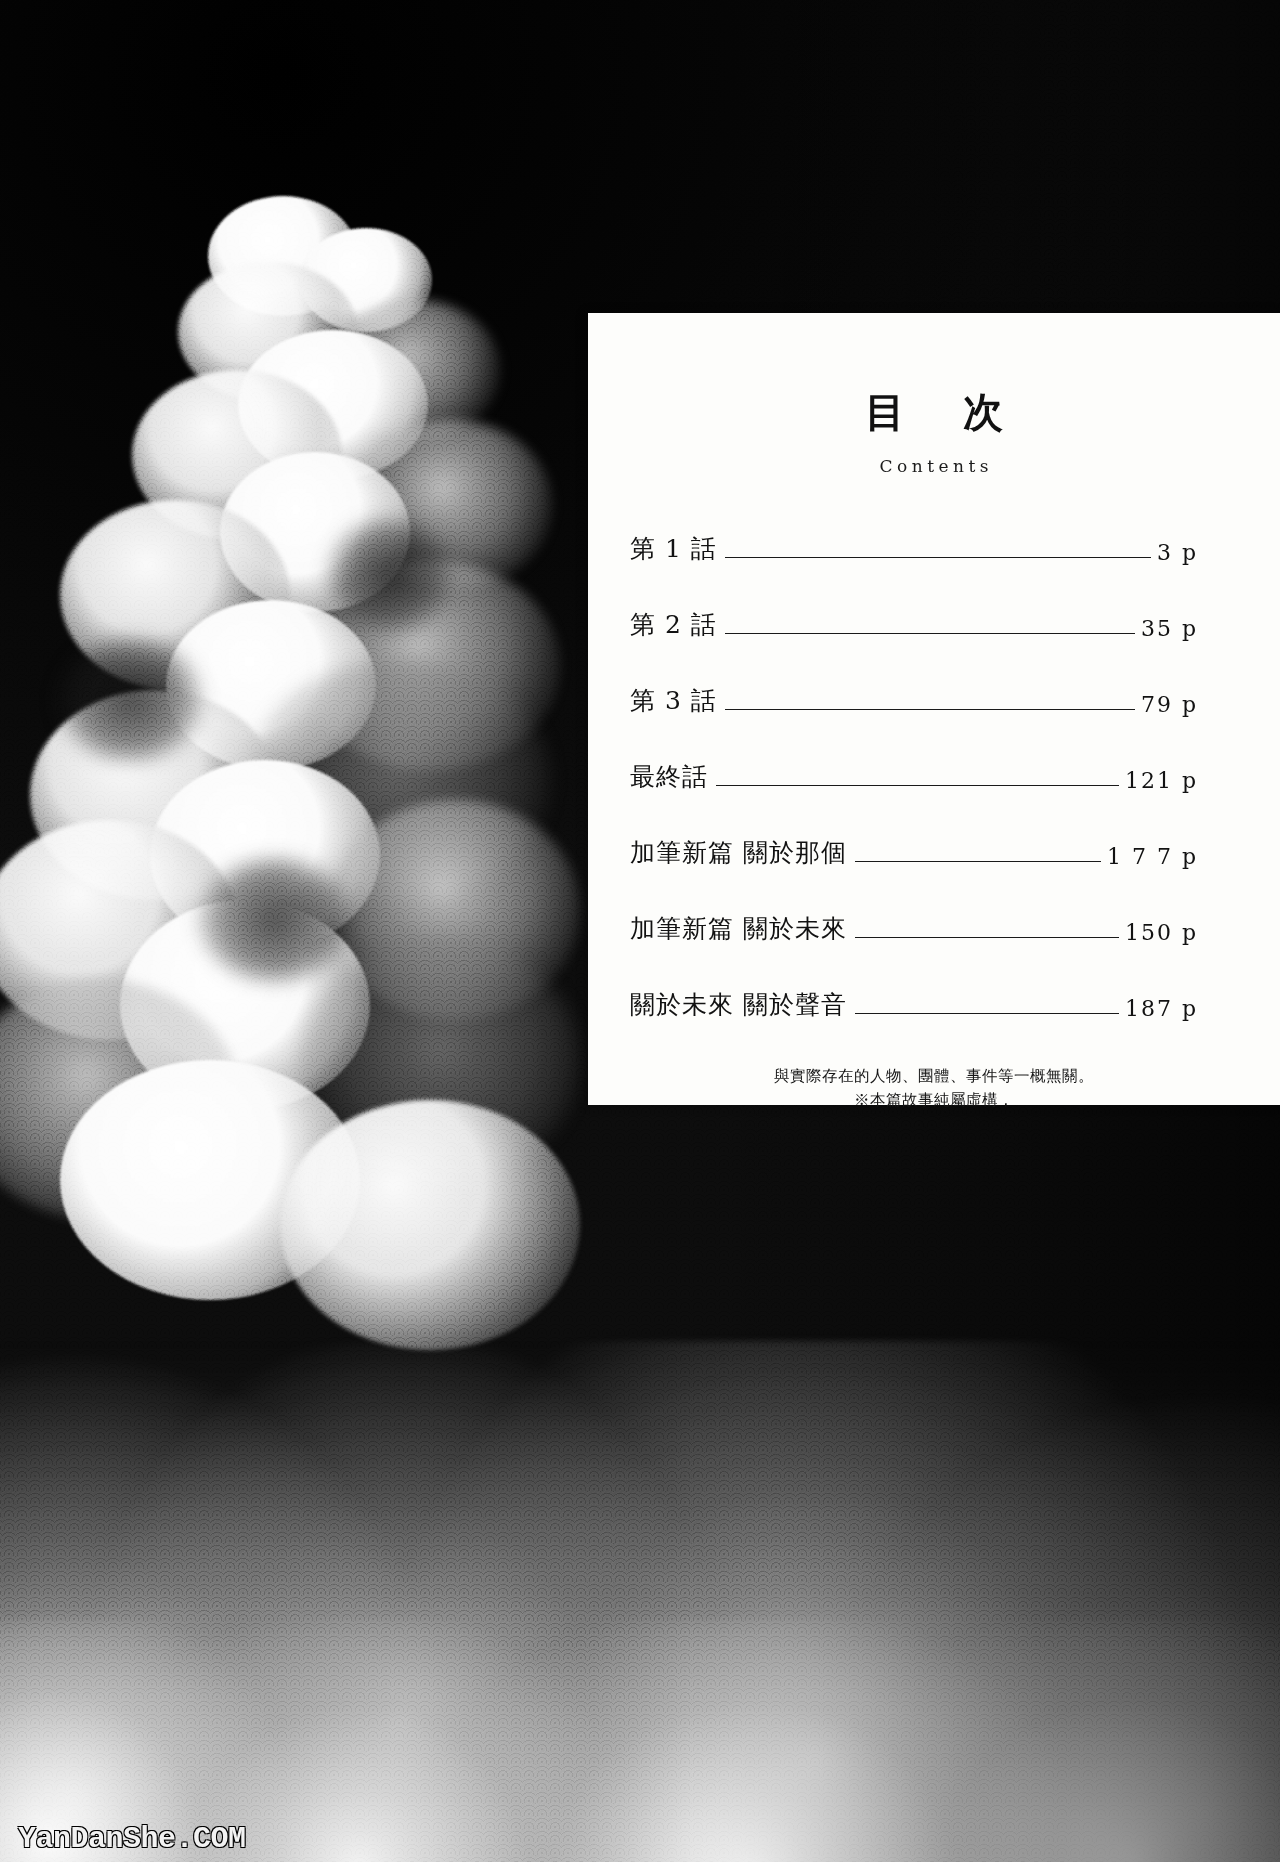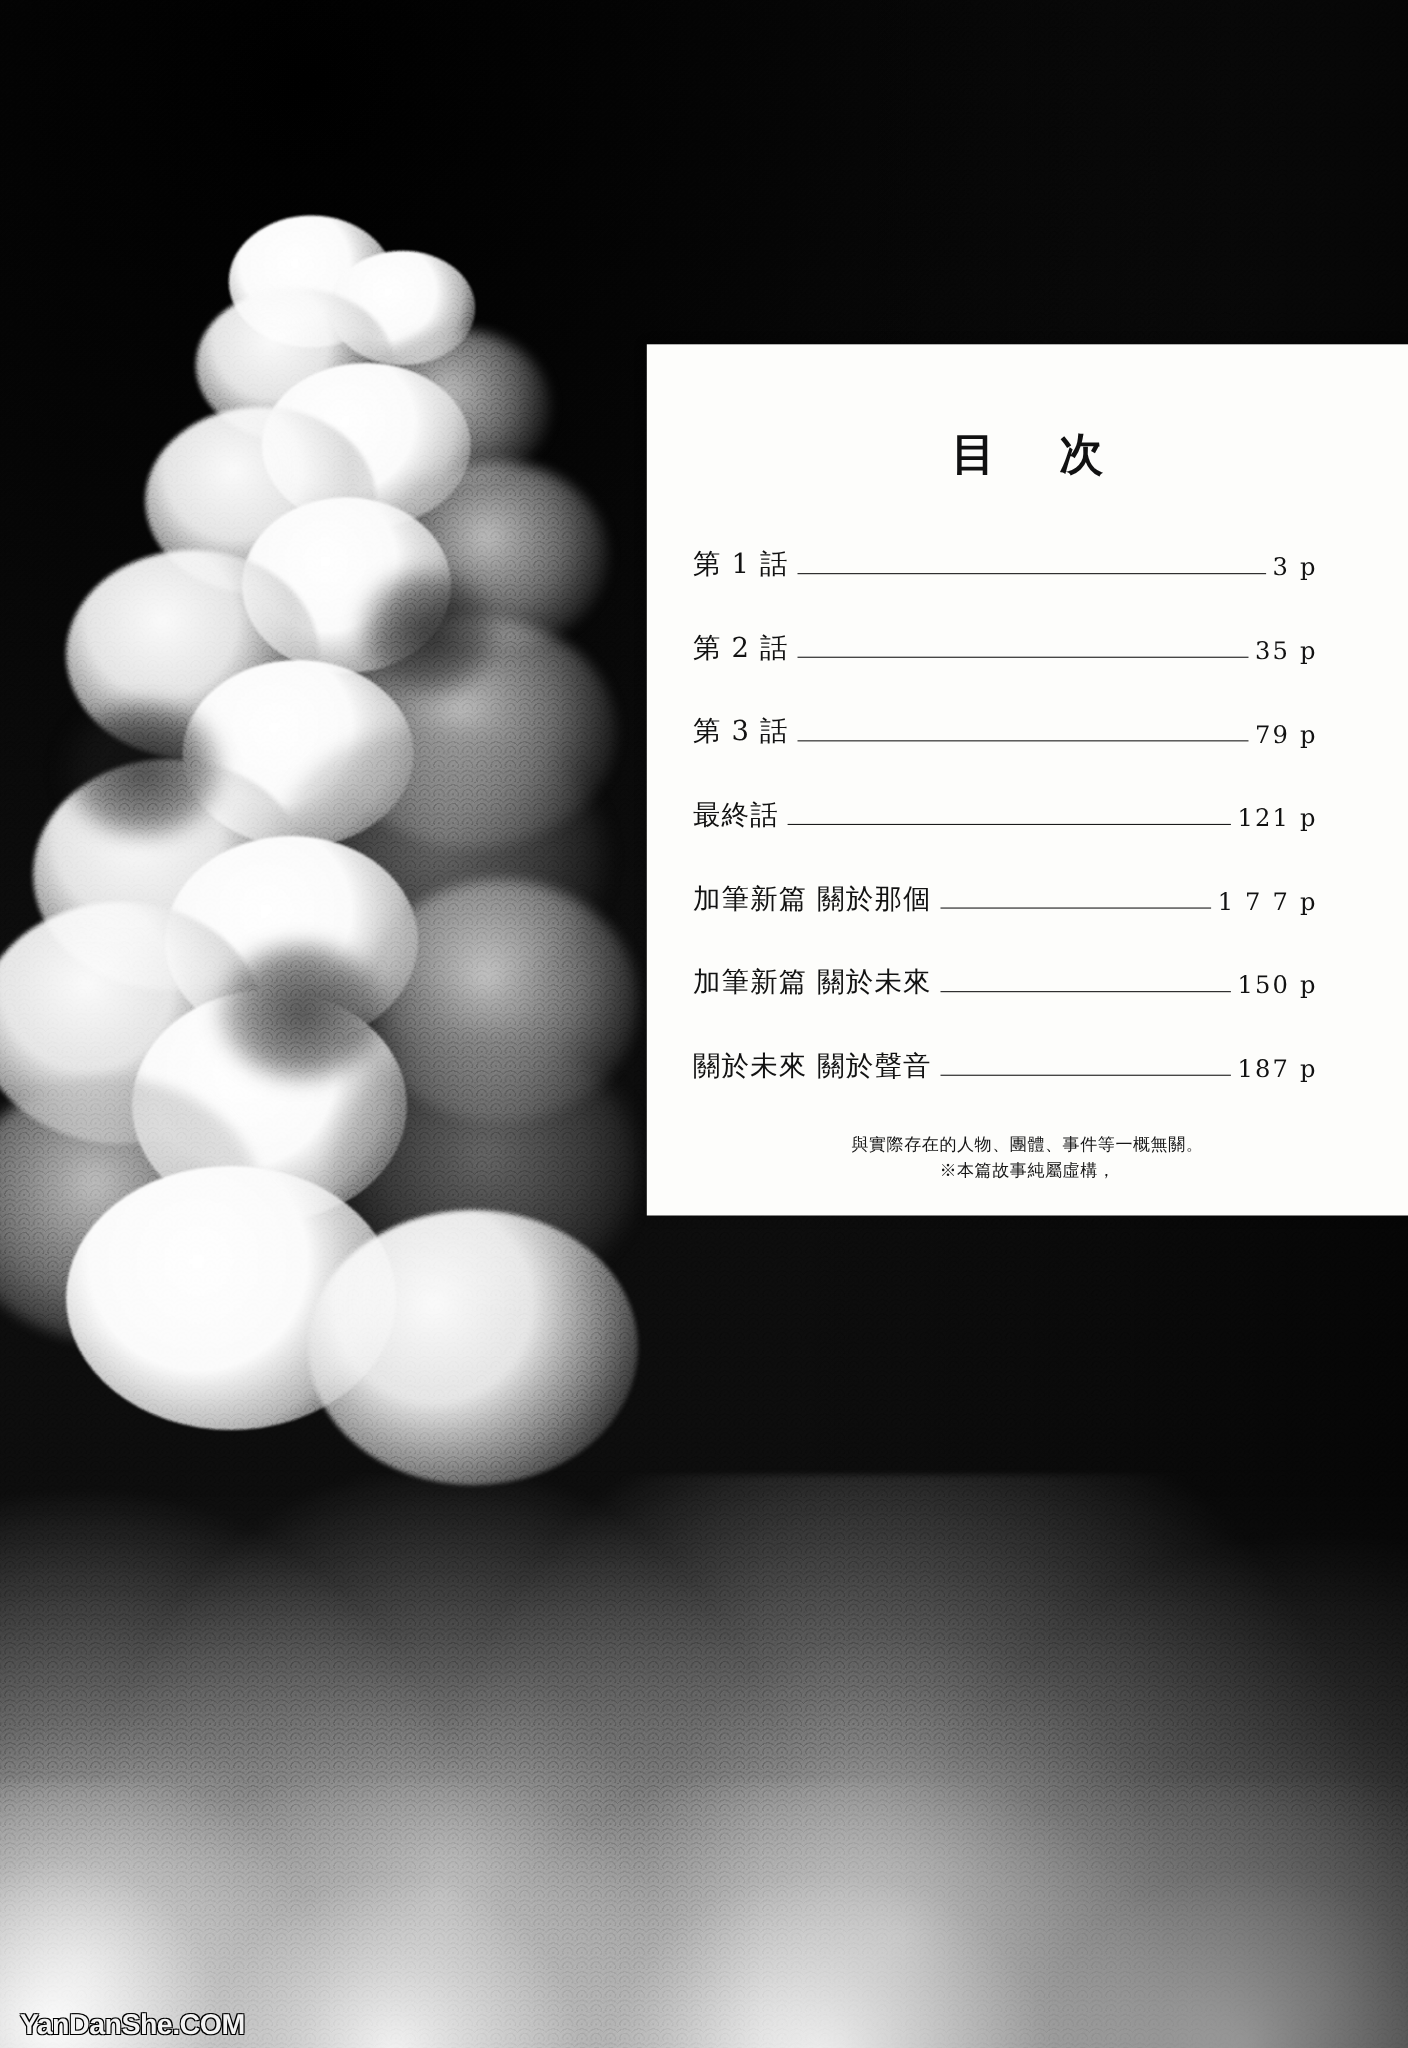--- a/index.html
+++ b/index.html
@@ -182,23 +182,23 @@
     color: #161616;
     font-family: "DejaVu Serif", serif;
     letter-spacing: .5px;
   }
 
   
   .watermark {
     position: absolute;
     left: 18px;
     bottom: 6px;
-    font-family: Liberation Sans, sans-serif;
+    font-family: Liberation Mono, monospace;
     font-weight: bold;
-    font-size: 26px;
+    font-size: 30px;
     letter-spacing: -.5px;
     color: #f2f2f2;
     text-shadow: 1px 1px 0 #000, -1px 1px 0 #000, 1px -1px 0 #000, -1px -1px 0 #000;
   }
 </style>
 </head>
 <body>
 
 <div id="page">
 
@@ -232,20 +232,21 @@
 
     <div class="bank"></div>
     <div class="bank2"></div>
 
     <div class="grain"></div>
     <div class="right-shade"></div>
   </div>
 
   <div class="toc-card">
     <div class="toc-title">目  次</div>
+    <div class="toc-subtitle">Contents</div>
 
     <ul class="toc-list">
       <li class="toc-row">
         <span class="toc-label">第 1 話</span>
         <span class="toc-leader"></span>
         <span class="toc-page">3 p</span>
       </li>
       <li class="toc-row">
         <span class="toc-label">第 2 話</span>
         <span class="toc-leader"></span>

